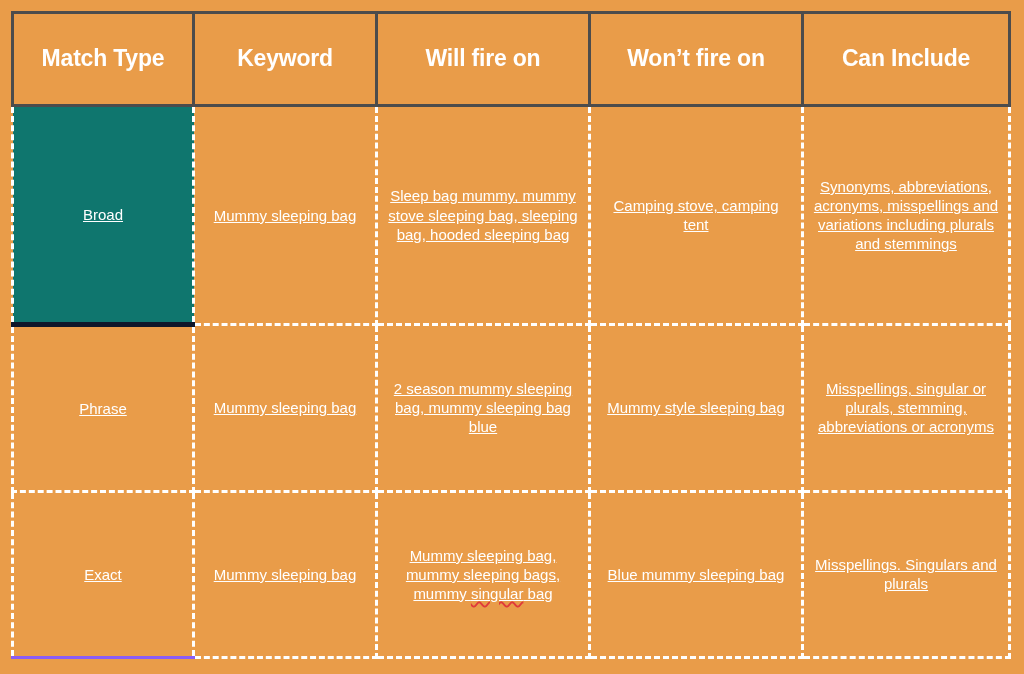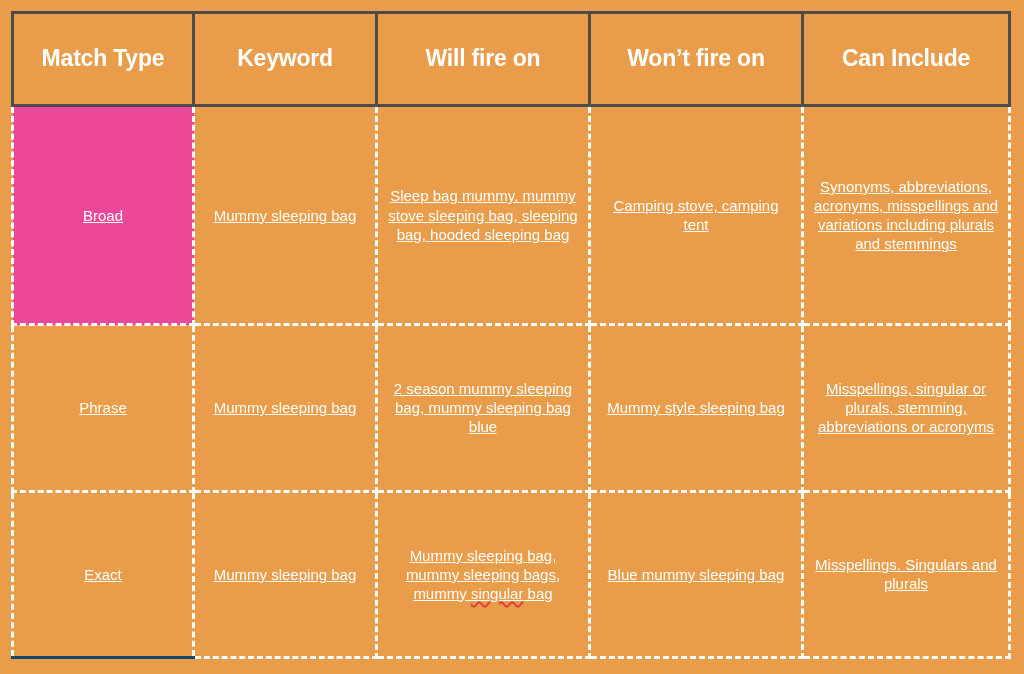--- a/index.html
+++ b/index.html
@@ -75,27 +75,27 @@
     color: #2b2b2b;
     font-size: 20px;
     text-align: right;
     padding-right: 14px;
     border-left: 3px solid #4c4c4c;
     border-right: none;
     border-top: none;
     border-bottom: none;
   }
   tr.row-exact td.match-type-cell {
-    border-bottom: 3px solid #0c4a6e;
+    border-bottom: 3px solid #8b5cf6;
   }
   tr.row-phrase td.match-type-cell {
-    border-top: 2px solid #0f172a;
+    border-top: 5px solid #0f172a;
   }
   td.match-type-cell.highlighted {
-    background: #ec4899;
+    background: #0f766e;
   }
 
   
   td.keyword-cell {
     font-size: 21.5px;
     line-height: 1.3;
   }
   td.can-include-cell {
     font-size: 19px;
     line-height: 1.3;

